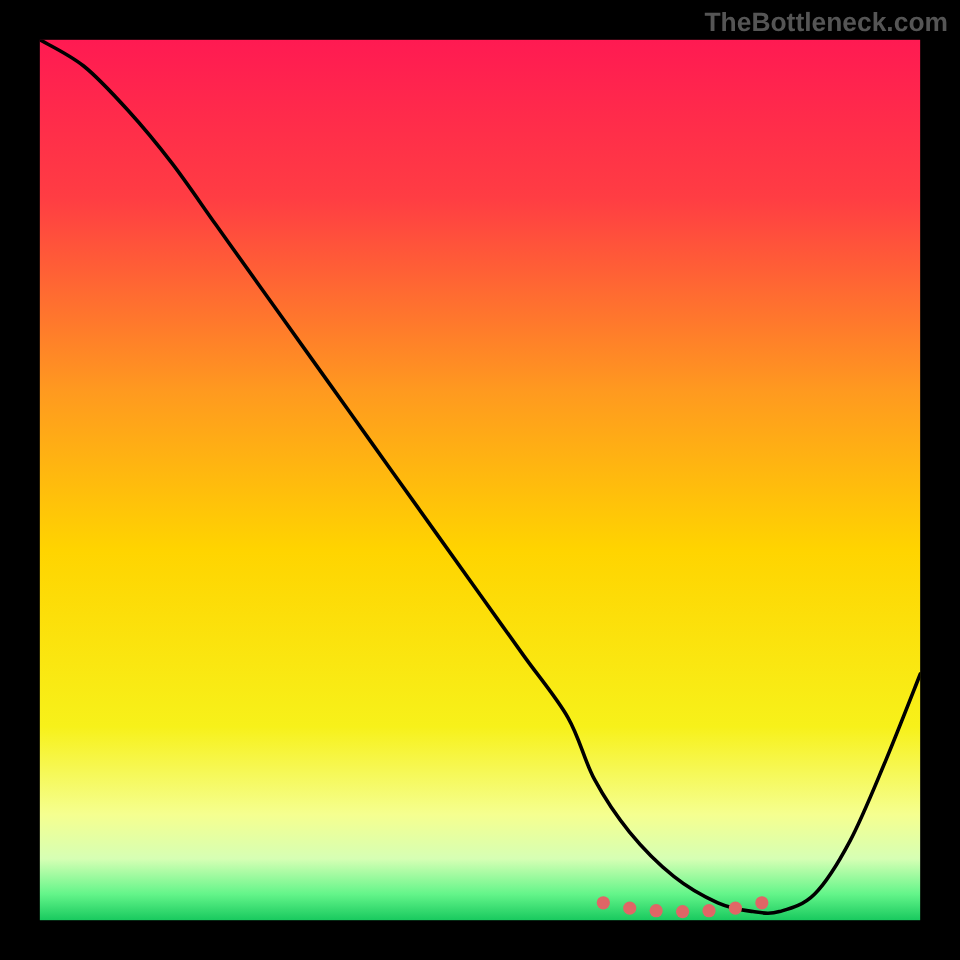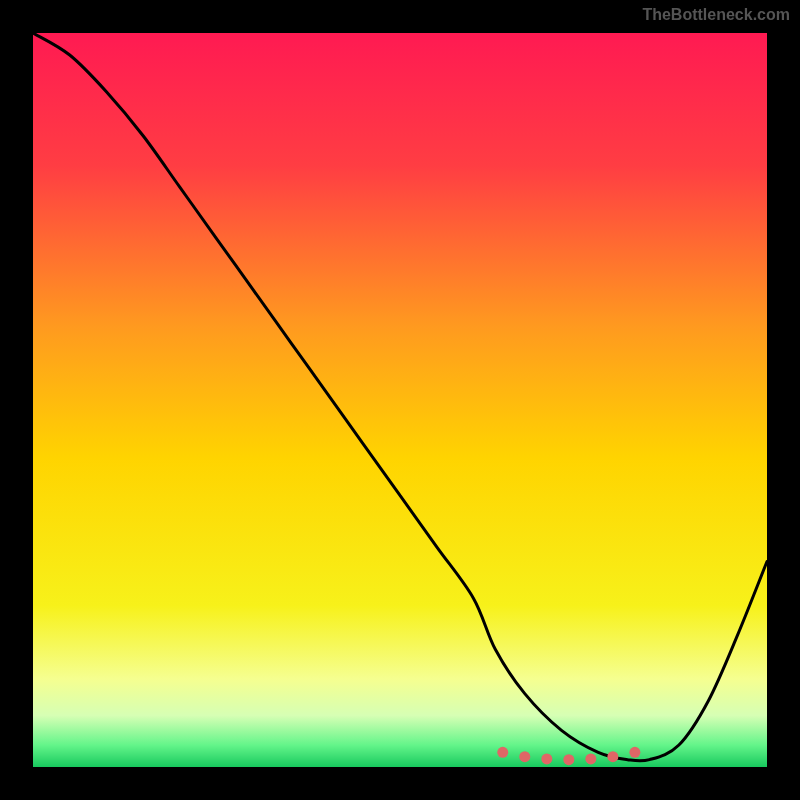--- a/index.html
+++ b/index.html
@@ -23,21 +23,21 @@
     position: absolute;
     left: 0;
     top: 0;
     width: 734px;
     height: 734px;
   }
   .watermark {
     position: absolute;
     top: 6px;
     right: 10px;
-    font-size: 16px;
+    font-size: 22px;
     font-weight: 600;
     color: #555555;
     letter-spacing: 0px;
     user-select: none;
   }
   svg { display: block; }
 </style>
 </head>
 <body>
 

